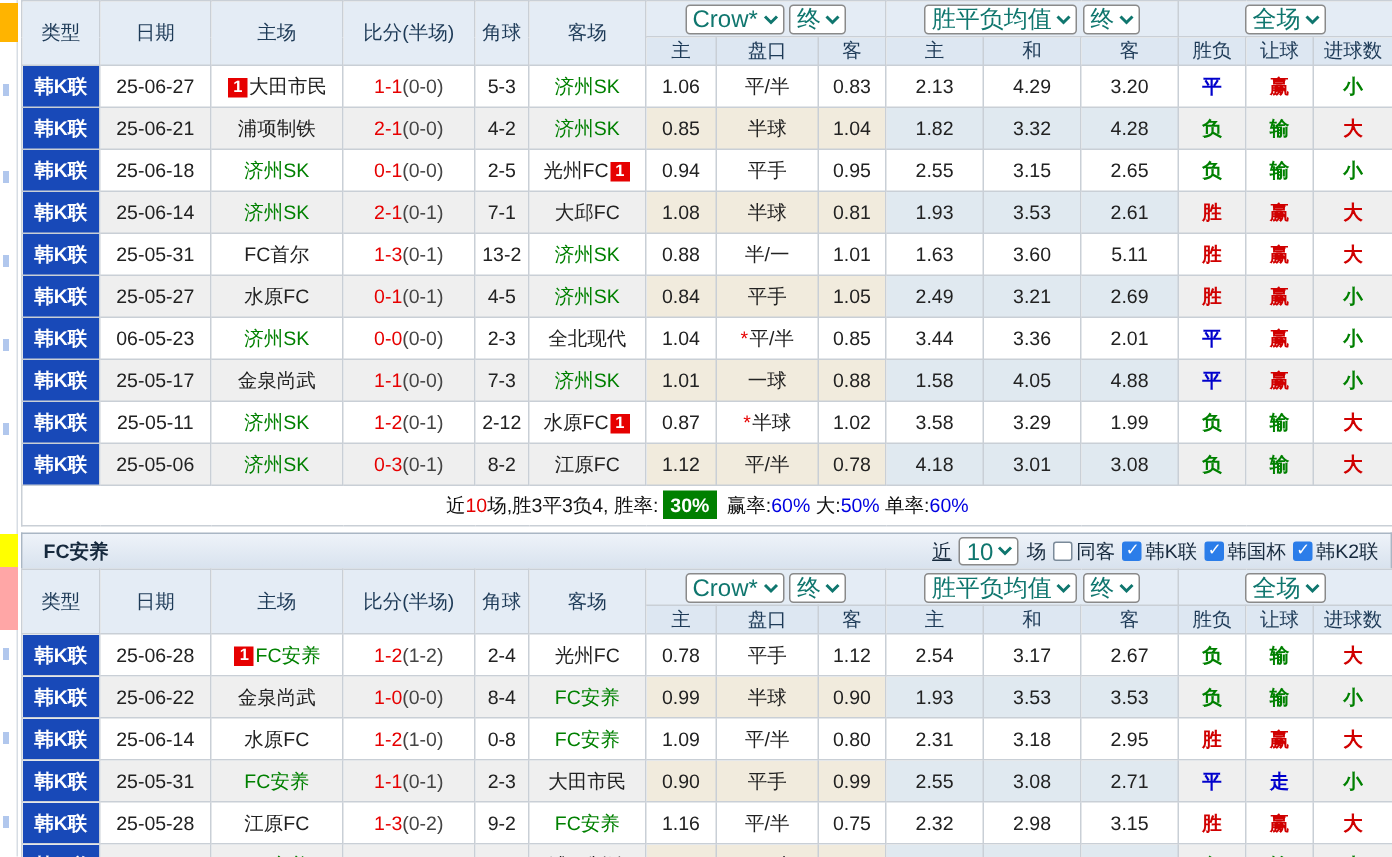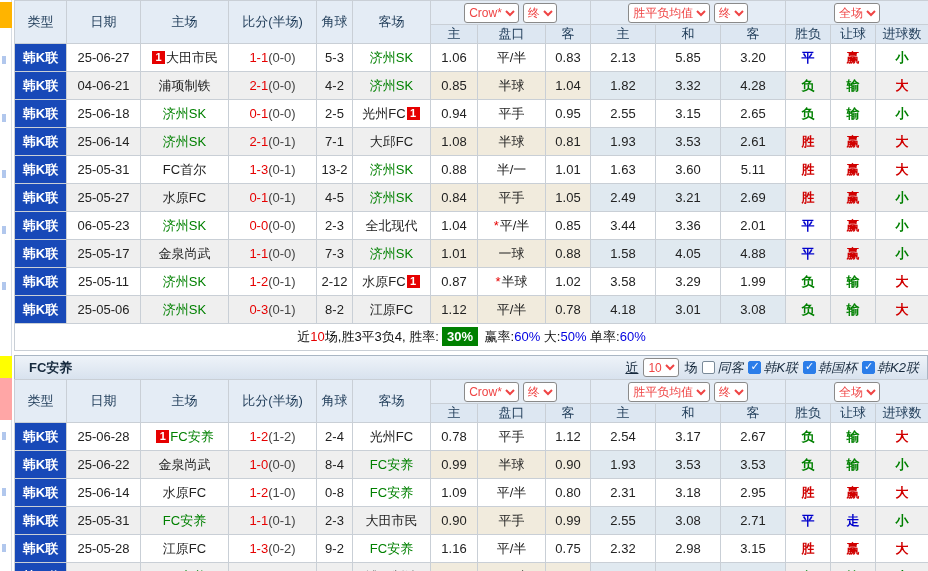--- a/index.html
+++ b/index.html
@@ -20,22 +20,22 @@
   col.w-score { width: 88px; } col.w-corner { width: 36px; } col.w-away { width: 78px; }
   col.w-o1 { width: 47px; } col.w-pan { width: 68px; } col.w-o2 { width: 45px; }
   col.w-a1 { width: 65px; } col.w-a2 { width: 65px; } col.w-a3 { width: 65px; }
   col.w-r1 { width: 45px; } col.w-r2 { width: 45px; } col.w-r3 { width: 53px; }
 
   thead th { background: #dde7f2; color: #1d3a57; font-weight: normal; }
   thead tr.ddrow th { height: 24px; background: #e4ecf5; }
   thead tr.subrow th { height: 19px; font-size: 13px; }
   thead th.span2 { height: 43px; }
 
-  select { font-family: "Liberation Sans", sans-serif; font-size: 12px; height: 20px;
-    border: 1px solid #8a8a8a; border-radius: 3px; background: #fff; color: #ef4444; }
+  select { font-family: "Liberation Sans", sans-serif; font-size: 16px; height: 20px;
+    border: 1px solid #8a8a8a; border-radius: 3px; background: #fff; color: #0f766e; }
 
   tbody td { height: 28px; }
   tbody tr:nth-child(even) td { background: #efefef; }
   tbody tr:nth-child(odd) td { background: #ffffff; }
   tbody td.c-type { background: #1849b8 !important; color: #fff; font-weight: bold; }
   tbody td.c-odds { background: #fdf7ec; }
   tbody tr:nth-child(even) td.c-odds { background: #f1ebdd; }
   tbody td.c-avg { background: #eaf3fa; }
   tbody tr:nth-child(even) td.c-avg { background: #e0e9f0; }
   td.c-res { font-weight: bold; }
@@ -53,21 +53,21 @@
     background: linear-gradient(#eef3f9, #d8e2ee); display: flex; align-items: center;
     justify-content: space-between; padding: 0 8px 0 14px; }
   .tbar .title { font-weight: bold; color: #16293d; }
   .tbar .controls { display: flex; align-items: center; gap: 5px; color: #16293d; }
   .tbar .controls select { height: 19px; }
   .linklike { text-decoration: underline; }
   .cb { display: inline-block; width: 13px; height: 13px; border: 1px solid #7a8a99; border-radius: 2px;
     background: #fff; vertical-align: -2px; margin-right: 2px; position: relative; }
   .cb.checked { background: #2b7de9; border-color: #2b7de9; }
   .cb.checked::after { content: "✓"; position: absolute; left: 1px; top: -2px; color: #fff; font-size: 11px; font-weight: bold; }
-  .cbwrap { display: inline-flex; align-items: center; font-style: italic; }
+  .cbwrap { display: inline-flex; align-items: center; }
 </style>
 </head>
 <body>
 
 <div class="sliver">
   <div class="seg" style="top:2px;height:26px;background:#ffb400;"></div>
   <div class="seg" style="top:356px;height:22px;background:#ffff00;"></div>
   <div class="seg" style="top:378px;height:42px;background:#ffa6a6;"></div>
   <div class="mark" style="top:56px;"></div>
     <div class="mark" style="top:114px;"></div>
@@ -136,29 +136,29 @@
     <td class="c-type">韩K联</td>
     <td>25-06-27</td>
     <td><span class="badge">1</span><span>大田市民</span></td>
     <td><span class="sc">1-1</span><span class="half">(0-0)</span></td>
     <td>5-3</td>
     <td><span style="color: rgb(0, 128, 0);">济州SK</span></td>
     <td class="c-odds">1.06</td>
     <td class="c-odds">平/半</td>
     <td class="c-odds">0.83</td>
     <td class="c-avg">2.13</td>
-    <td class="c-avg">5.85</td>
+    <td class="c-avg">4.29</td>
     <td class="c-avg">3.20</td>
     <td class="c-res" style="color: rgb(0, 0, 204);">平</td>
     <td class="c-res" style="color: rgb(208, 0, 0);">赢</td>
     <td class="c-res" style="color: rgb(0, 128, 0);">小</td>
   </tr>
         <tr>
     <td class="c-type">韩K联</td>
-    <td>04-06-21</td>
+    <td>25-06-21</td>
     <td><span>浦项制铁</span></td>
     <td><span class="sc">2-1</span><span class="half">(0-0)</span></td>
     <td>4-2</td>
     <td><span style="color: rgb(0, 128, 0);">济州SK</span></td>
     <td class="c-odds">0.85</td>
     <td class="c-odds">半球</td>
     <td class="c-odds">1.04</td>
     <td class="c-avg">1.82</td>
     <td class="c-avg">3.32</td>
     <td class="c-avg">4.28</td>

